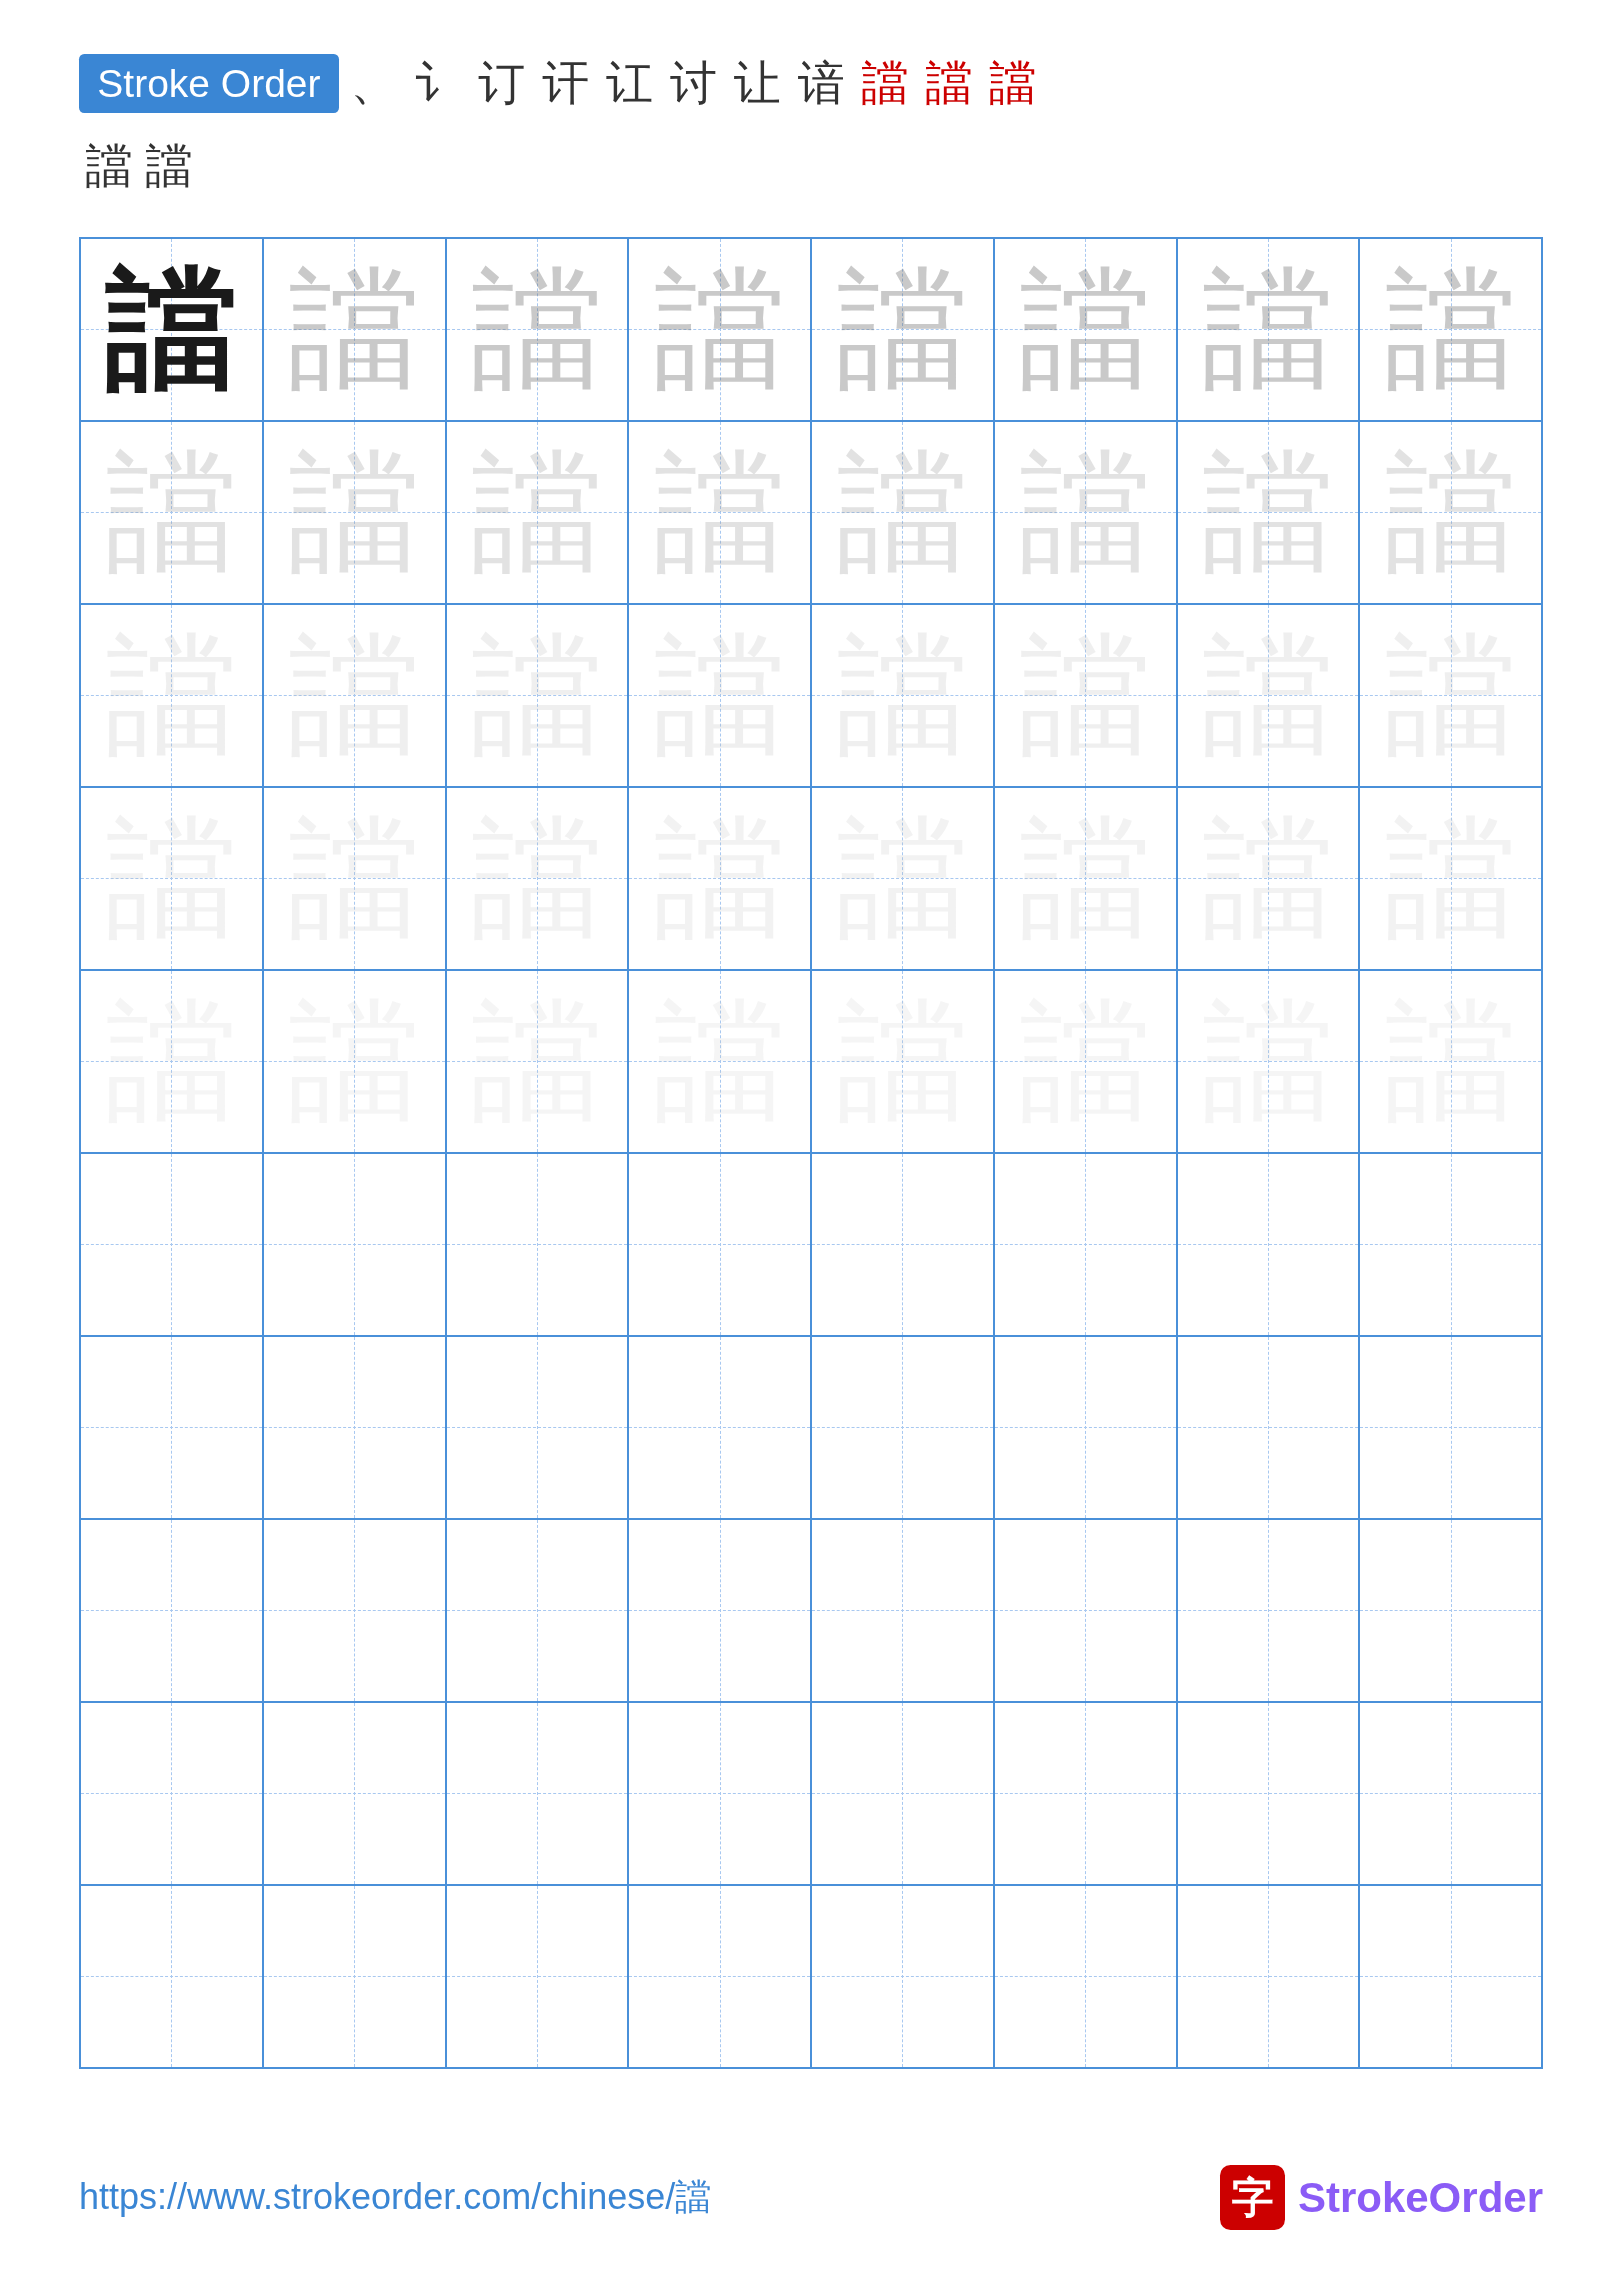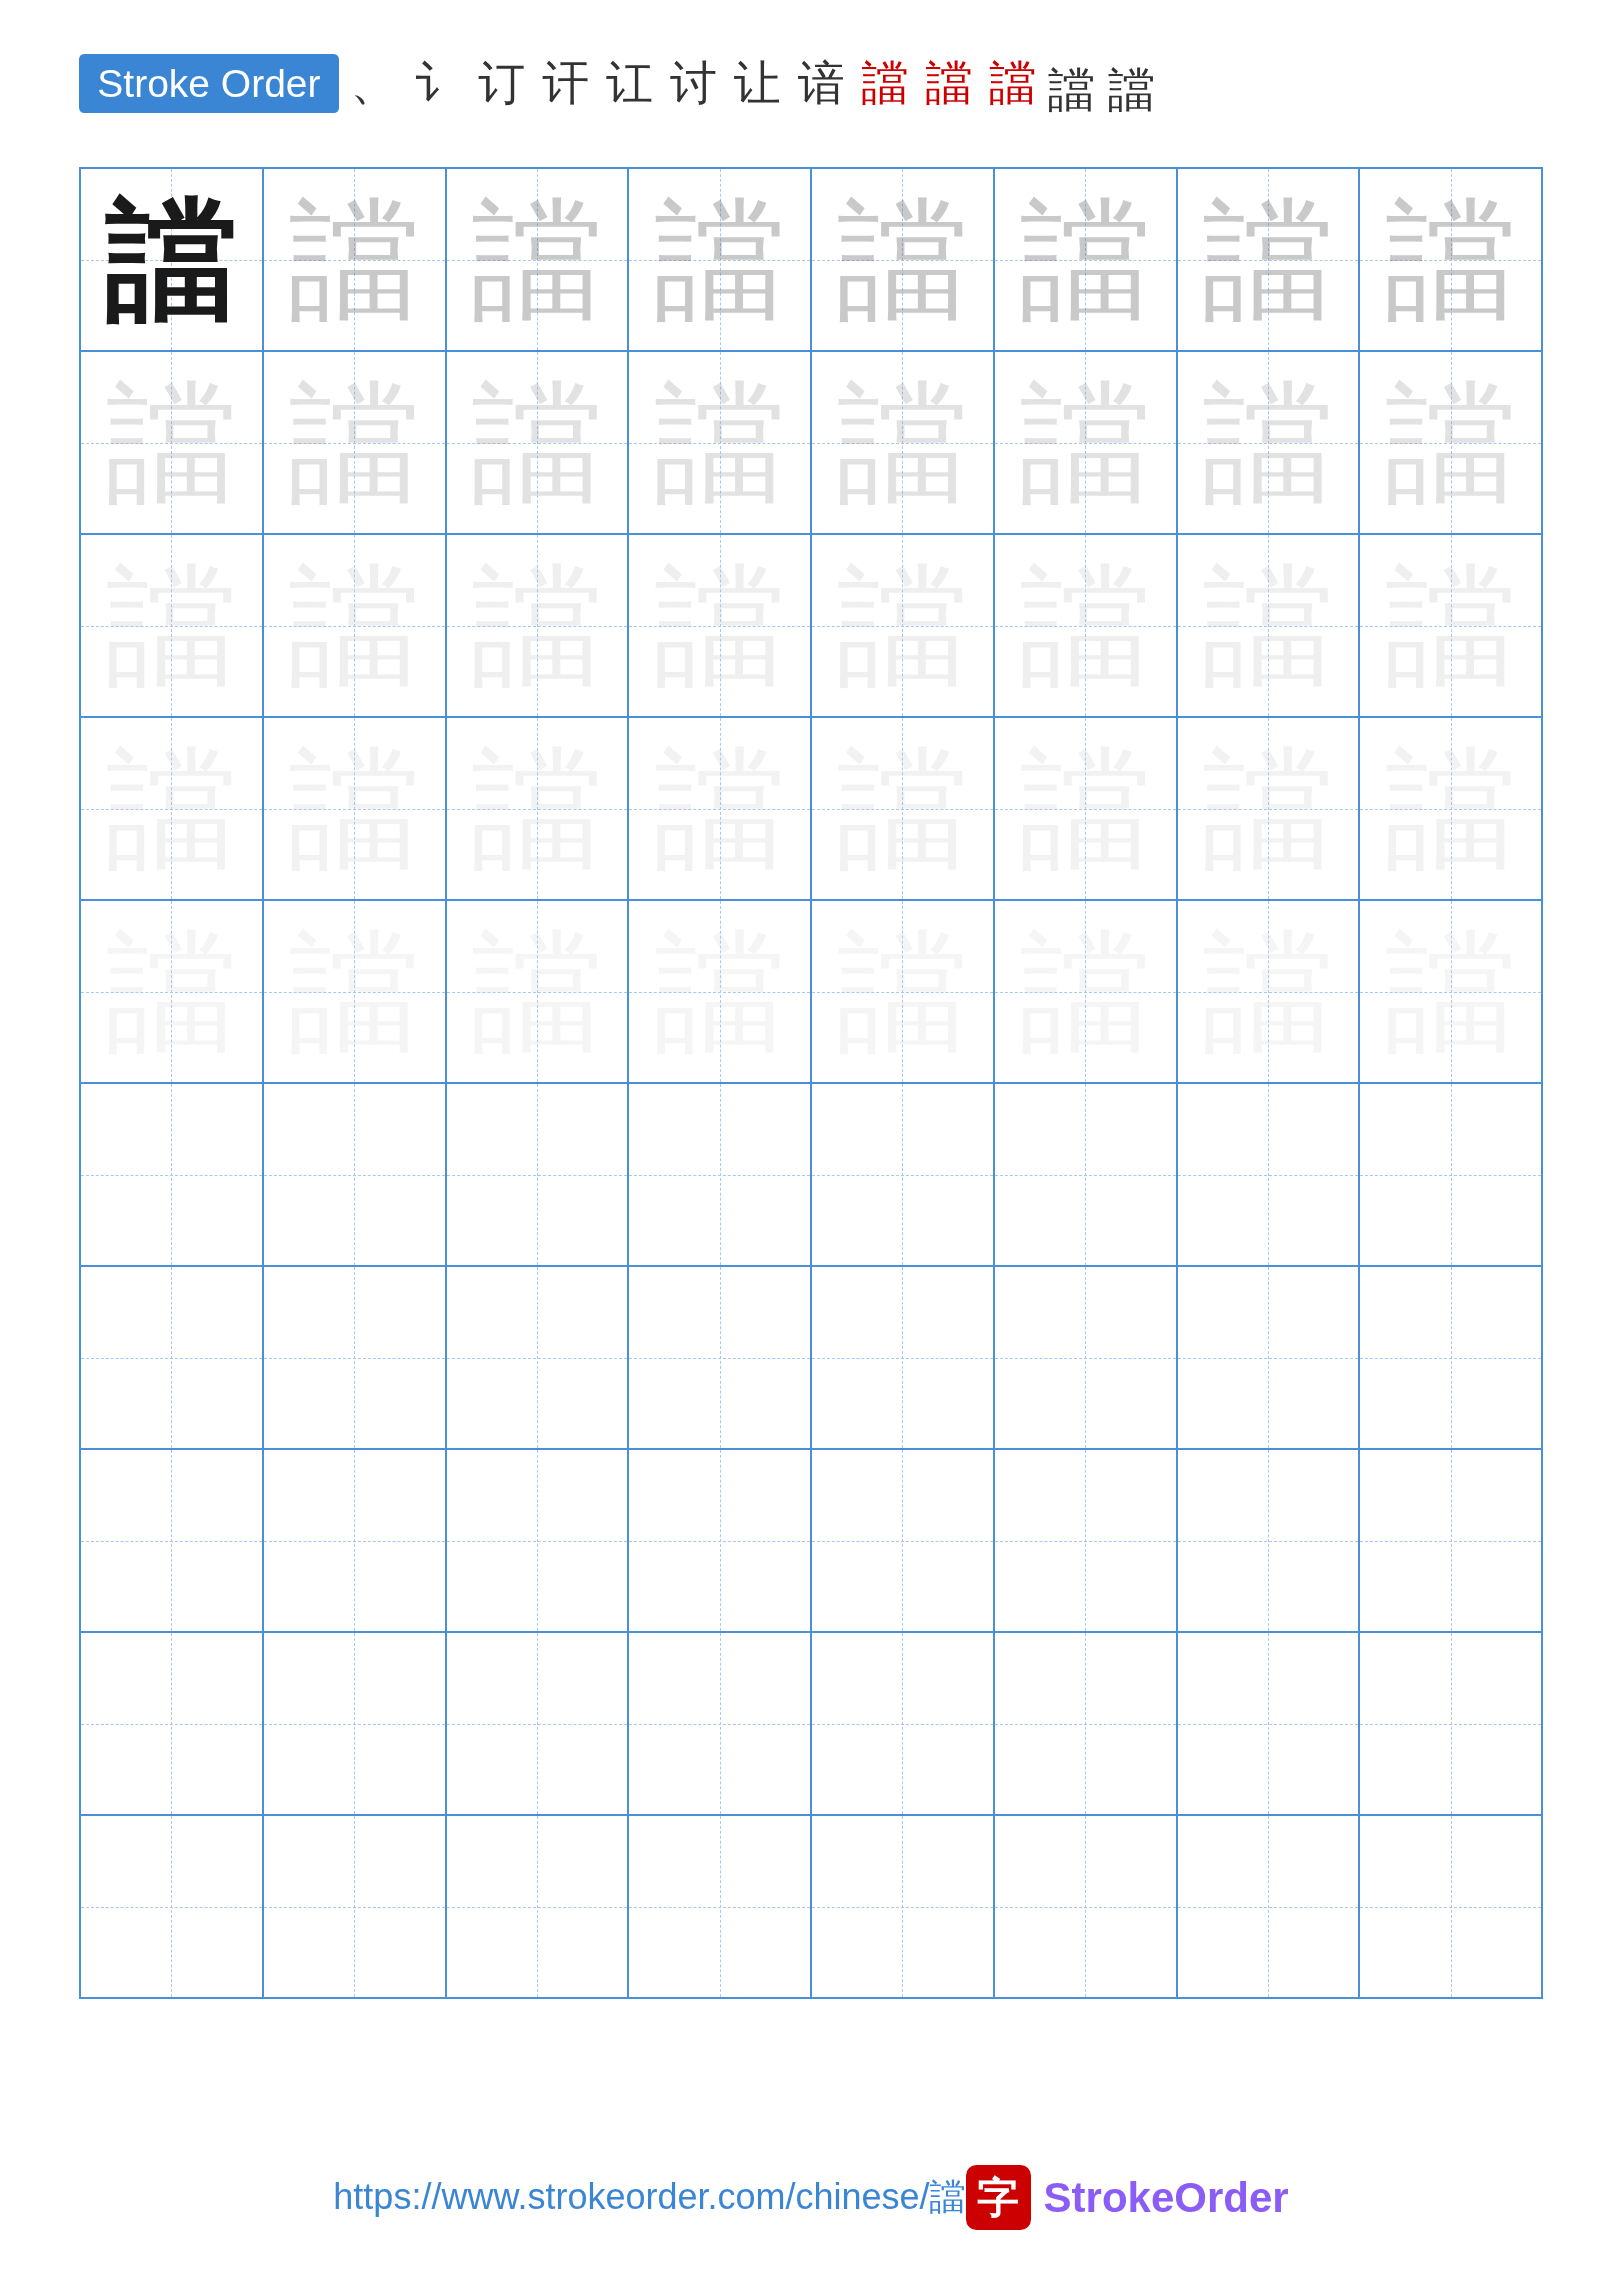--- a/index.html
+++ b/index.html
@@ -27,21 +27,21 @@
       color: #1a7fd4;
       margin-bottom: 52px;
       text-align: center;
       width: 100%;
     }
 
     .stroke-order-section {
       width: 100%;
       margin-bottom: 39px;
       display: flex;
-      flex-direction: row;
+      flex-direction: column;
       align-items: flex-start;
     }
 
     .stroke-order-row {
       display: flex;
       align-items: center;
       flex-wrap: wrap;
       gap: 6.5px;
       margin-bottom: 13px;
     }
@@ -142,21 +142,21 @@
     }
 
     
     .footer {
       position: absolute;
       bottom: 65px;
       left: 79px;
       right: 79px;
       display: flex;
       align-items: center;
-      justify-content: center;
+      justify-content: space-between;
     }
 
     .footer-url {
       color: #3a86d4;
       font-size: 36px;
       font-family: sans-serif;
     }
 
     .footer-logo {
       display: flex;

